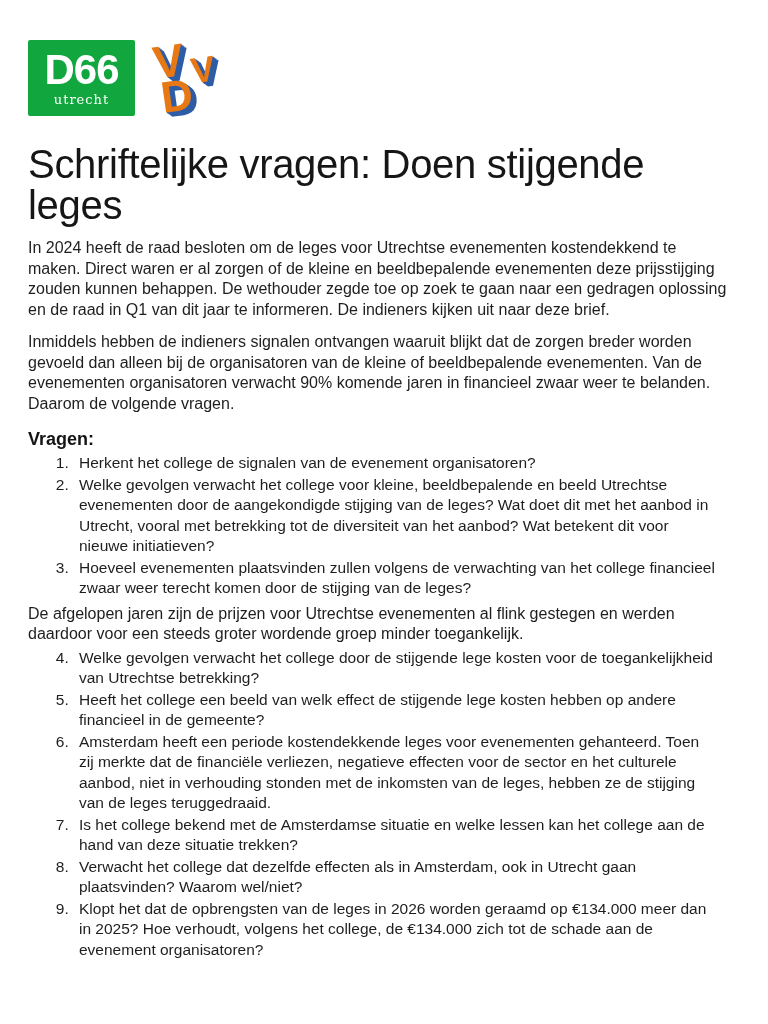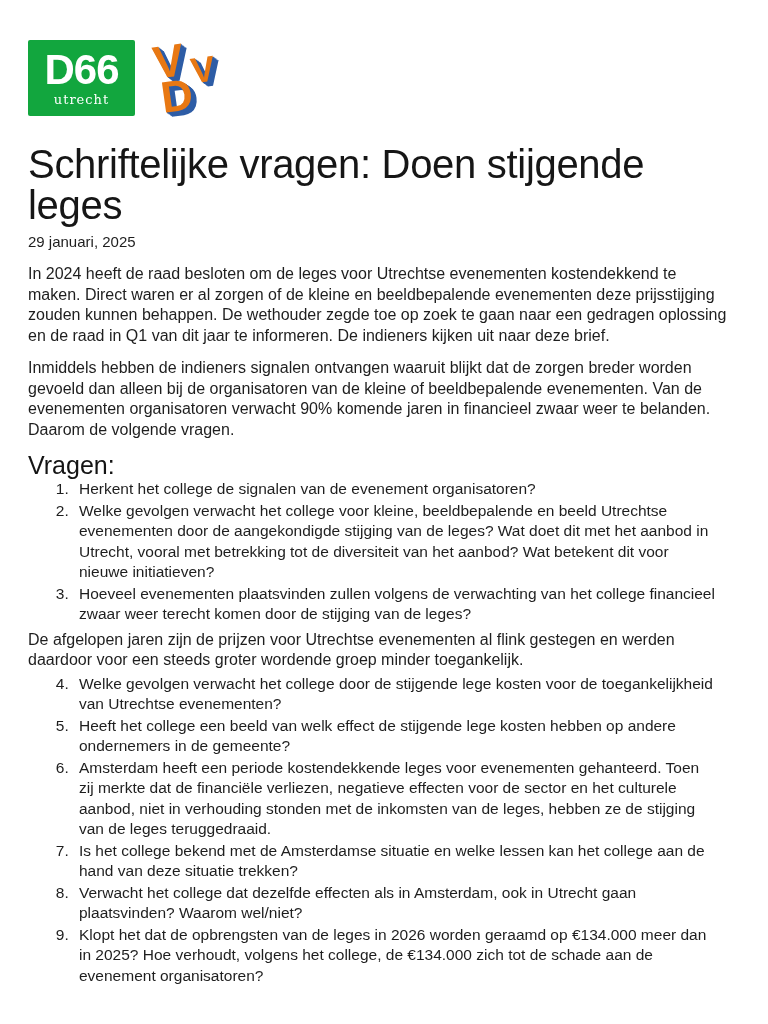--- a/index.html
+++ b/index.html
@@ -88,22 +88,22 @@
     color: #1e1e1e;
   }
   p.body-par {
     margin: 12px 0 0 0;
     font-size: 16px;
     line-height: 20.5px;
     color: #1e1e1e;
   }
   h2.questions-heading {
     margin: 13px 0 0 0;
-    font-size: 25px;
-    font-weight: 400;
+    font-size: 18px;
+    font-weight: 700;
     line-height: 24px;
     color: #141414;
   }
   ol.questions {
     margin: 2px 0 0 0;
     padding: 0 0 0 45px;
     font-size: 15.5px;
     line-height: 20.5px;
     color: #1e1e1e;
   }
@@ -126,37 +126,36 @@
       <span class="l v1">V</span>
       <span class="l v2">V</span>
       <span class="l d">D</span>
     </div>
   </div>
 
   <h1 class="title">
     <div>Schriftelijke vragen: Doen stijgende leges</div>
   </h1>
 
-  <div class="date">29 januari, 2025</div>
 
   <p class="body-par">In 2024 heeft de raad besloten om de leges voor Utrechtse evenementen kostendekkend te maken. Direct waren er al zorgen of de kleine en beeldbepalende evenementen deze prijsstijging zouden kunnen behappen. De wethouder zegde toe op zoek te gaan naar een gedragen oplossing en de raad in Q1 van dit jaar te informeren. De indieners kijken uit naar deze brief.</p>
   <p class="body-par">Inmiddels hebben de indieners signalen ontvangen waaruit blijkt dat de zorgen breder worden gevoeld dan alleen bij de organisatoren van de kleine of beeldbepalende evenementen. Van de evenementen organisatoren verwacht 90% komende jaren in financieel zwaar weer te belanden. Daarom de volgende vragen.</p>
 
   <h2 class="questions-heading">Vragen:</h2>
 
   <ol class="questions" start="1">
     <li>Herkent het college de signalen van de evenement organisatoren?</li>
     <li>Welke gevolgen verwacht het college voor kleine, beeldbepalende en beeld Utrechtse evenementen door de aangekondigde stijging van de leges? Wat doet dit met het aanbod in Utrecht, vooral met betrekking tot de diversiteit van het aanbod? Wat betekent dit voor nieuwe initiatieven?</li>
     <li>Hoeveel evenementen plaatsvinden zullen volgens de verwachting van het college financieel zwaar weer terecht komen door de stijging van de leges?</li>
   </ol>
 
   <p class="body-par" style="margin-top:5px;">De afgelopen jaren zijn de prijzen voor Utrechtse evenementen al flink gestegen en werden daardoor voor een steeds groter wordende groep minder toegankelijk.</p>
 
   <ol class="questions" style="margin-top:3px;" start="4">
-    <li>Welke gevolgen verwacht het college door de stijgende lege kosten voor de toegankelijkheid van Utrechtse evenementen?</li>
-    <li>Heeft het college een beeld van welk effect de stijgende lege kosten hebben op andere ondernemers in de gemeente?</li>
+    <li>Welke gevolgen verwacht het college door de stijgende lege kosten voor de toegankelijkheid van Utrechtse betrekking?</li>
+    <li>Heeft het college een beeld van welk effect de stijgende lege kosten hebben op andere financieel in de gemeente?</li>
     <li>Amsterdam heeft een periode kostendekkende leges voor evenementen gehanteerd. Toen zij merkte dat de financiële verliezen, negatieve effecten voor de sector en het culturele aanbod, niet in verhouding stonden met de inkomsten van de leges, hebben ze de stijging van de leges teruggedraaid.</li>
     <li>Is het college bekend met de Amsterdamse situatie en welke lessen kan het college aan de hand van deze situatie trekken?</li>
     <li>Verwacht het college dat dezelfde effecten als in Amsterdam, ook in Utrecht gaan plaatsvinden? Waarom wel/niet?</li>
     <li>Klopt het dat de opbrengsten van de leges in 2026 worden geraamd op €134.000 meer dan in 2025? Hoe verhoudt, volgens het college, de €134.000 zich tot de schade aan de evenement organisatoren?</li>
   </ol>
 
 </div>
 
 </body></html>

